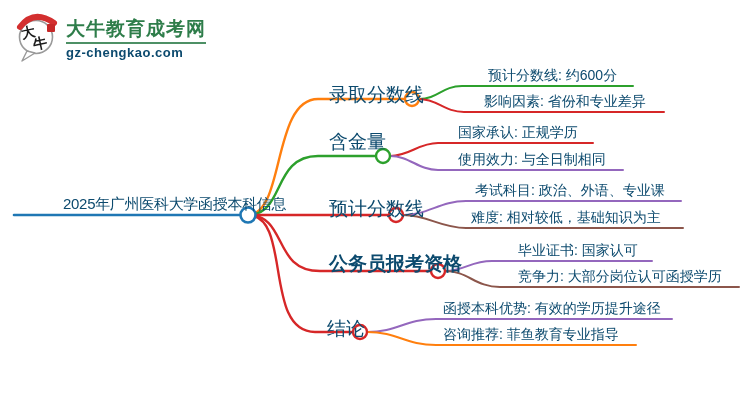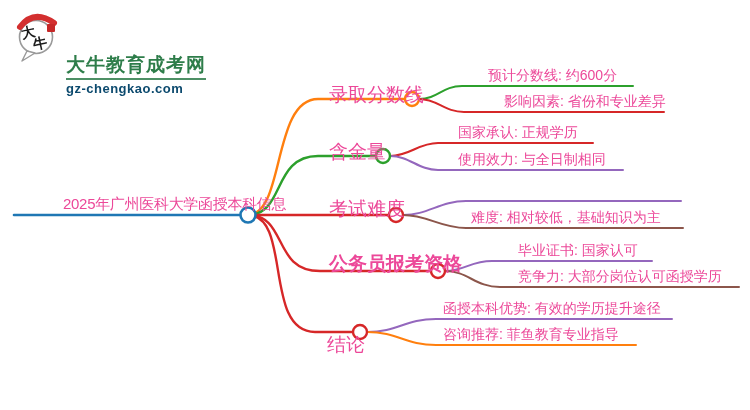--- a/index.html
+++ b/index.html
@@ -4,27 +4,27 @@
 <style>
   * { margin:0; padding:0; box-sizing:border-box; }
   body { background:#fff; font-family:"Liberation Sans","DejaVu Sans",sans-serif; }
   .canvas {
     position:relative; width:750px; height:410px; background:#ffffff; overflow:hidden;
   }
   .links-svg { position:absolute; left:0; top:0; width:750px; height:410px; }
 
   
   .logo-wrap { position:absolute; left:14px; top:10px; display:flex; align-items:flex-start; gap:6px; }
-  .brand-block { padding-top:8px;margin-top:36px; }
+  .brand-block { padding-top:8px; }
   .brand-name { font-size:19px; font-weight:bold; color:#2e7d4a; letter-spacing:1px; line-height:22px; }
   .brand-divider { height:2px; background:#2e7d4a; margin:2px 0 1px 0; opacity:.85; }
   .brand-domain { font-size:13px; font-weight:bold; color:#0c4a6e; letter-spacing:.5px; }
 
   
-  .label { position:absolute; white-space:nowrap; color:#ec4899; }
+  .label { position:absolute; white-space:nowrap; color:#0c4a6e; }
   .root-label  { font-size:15px; letter-spacing:-0.3px;margin-left:47px; }
   .topic-label { font-size:19px; }
   .leaf-label  { font-size:14px; }
 </style>
 </head>
 <body>
 
 <div class="canvas">
 
   <svg class="links-svg" viewBox="0 0 750 410">
@@ -72,31 +72,32 @@
     <div class="brand-block">
       <div class="brand-name">大牛教育成考网</div>
       <div class="brand-divider"></div>
       <div class="brand-domain">gz-chengkao.com</div>
     </div>
   </div>
 
   <div class="label root-label" style="left:16px; top:195px;">2025年广州医科大学函授本科信息</div>
 
   <div class="label topic-label" style="left:329px; top:82px;">录取分数线</div>
-  <div class="label topic-label" style="left:329px; top:139px;font-family:Liberation Serif, serif;">含金量</div>
-  <div class="label topic-label" style="left:329px; top:196px;">考试难度</div>
+  <div class="label topic-label" style="left:329px; top:129px;font-family:Liberation Serif, serif;">含金量</div>
+  <div class="label topic-label" style="left:329px; top:196px;">预计分数线</div>
   <div class="label topic-label" style="left:329px; top:251px;font-weight:bold;">公务员报考资格</div>
-  <div class="label topic-label" style="left:327px; top:332px;">结论</div>
+  <div class="label topic-label" style="left:327px; top:316px;">结论</div>
 
   <div class="label leaf-label" style="left:488px; top:67px;">预计分数线: 约600分</div>
-  <div class="label leaf-label" style="left:504px; top:93px;">影响因素: 省份和专业差异</div>
+  <div class="label leaf-label" style="left:484px; top:93px;">影响因素: 省份和专业差异</div>
 
   <div class="label leaf-label" style="left:458px; top:151px;">使用效力: 与全日制相同</div>
   <div class="label leaf-label" style="left:458px; top:124px;">国家承认: 正规学历</div>
 
+  <div class="label leaf-label" style="left:475px; top:182px;">考试科目: 政治、外语、专业课</div>
   <div class="label leaf-label" style="left:518px; top:242px;">毕业证书: 国家认可</div>
 
   <div class="label leaf-label" style="left:471px; top:209px;">难度: 相对较低，基础知识为主</div>
   <div class="label leaf-label" style="left:443px; top:300px;">函授本科优势: 有效的学历提升途径</div>
 
   <div class="label leaf-label" style="left:518px; top:268px;">竞争力: 大部分岗位认可函授学历</div>
   <div class="label leaf-label" style="left:443px; top:326px;">咨询推荐: 菲鱼教育专业指导</div>
 
 </div>
 

